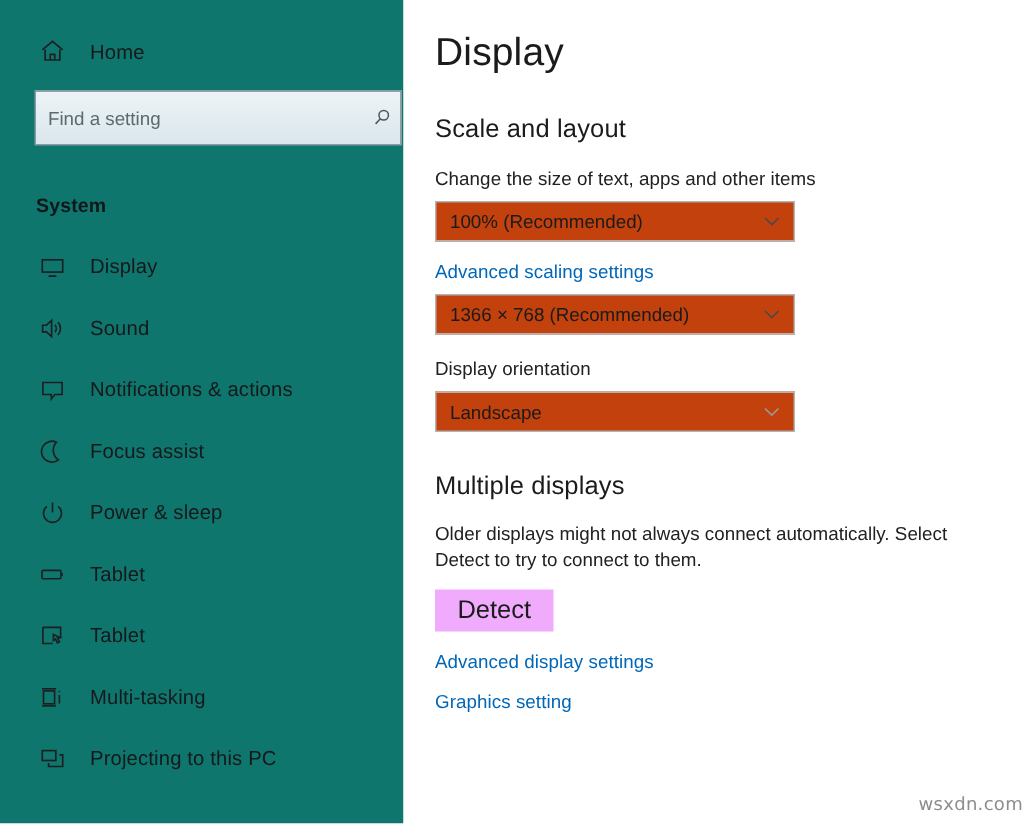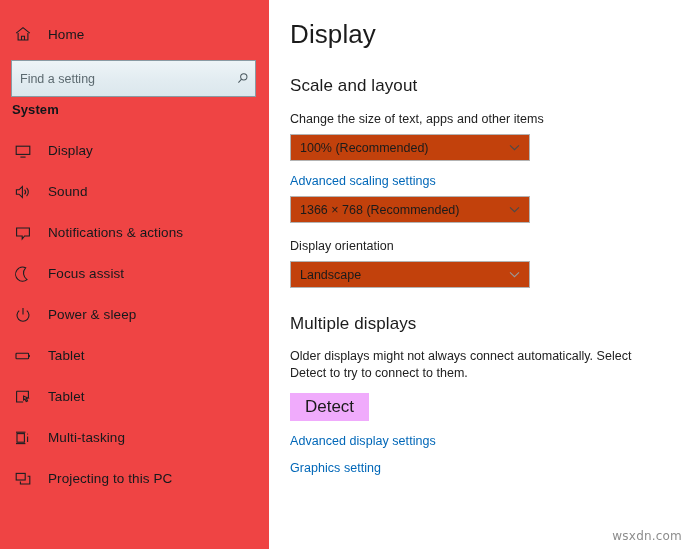--- a/index.html
+++ b/index.html
@@ -18,24 +18,25 @@
     position: relative;
     width: 689px;
     height: 549px;
     display: flex;
   }
 
   
   .sidebar {
     width: 269px;
     height: 549px;
-    background: #ef4444;
+    background: #0f766e;
     box-sizing: border-box;
     position: relative;
     flex: 0 0 269px;
+    padding-left: 12px;
   }
   .home-row {
     display: flex;
     align-items: center;
     height: 30px;
     margin-top: 19px;
     padding-left: 12px;
   }
   .home-icon {
     width: 22px;
@@ -86,21 +87,21 @@
     display: flex;
     align-items: center;
     justify-content: center;
   }
 
   .group-title {
     font-size: 13px;
     font-weight: bold;
     color: #11161a;
     padding-left: 12px;
-    margin-top: 5px;
+    margin-top: 32px;
     letter-spacing: 0.1px;
   }
 
   .nav {
     margin-top: 13px;
   }
   .nav-item {
     display: flex;
     align-items: center;
     height: 41px;

